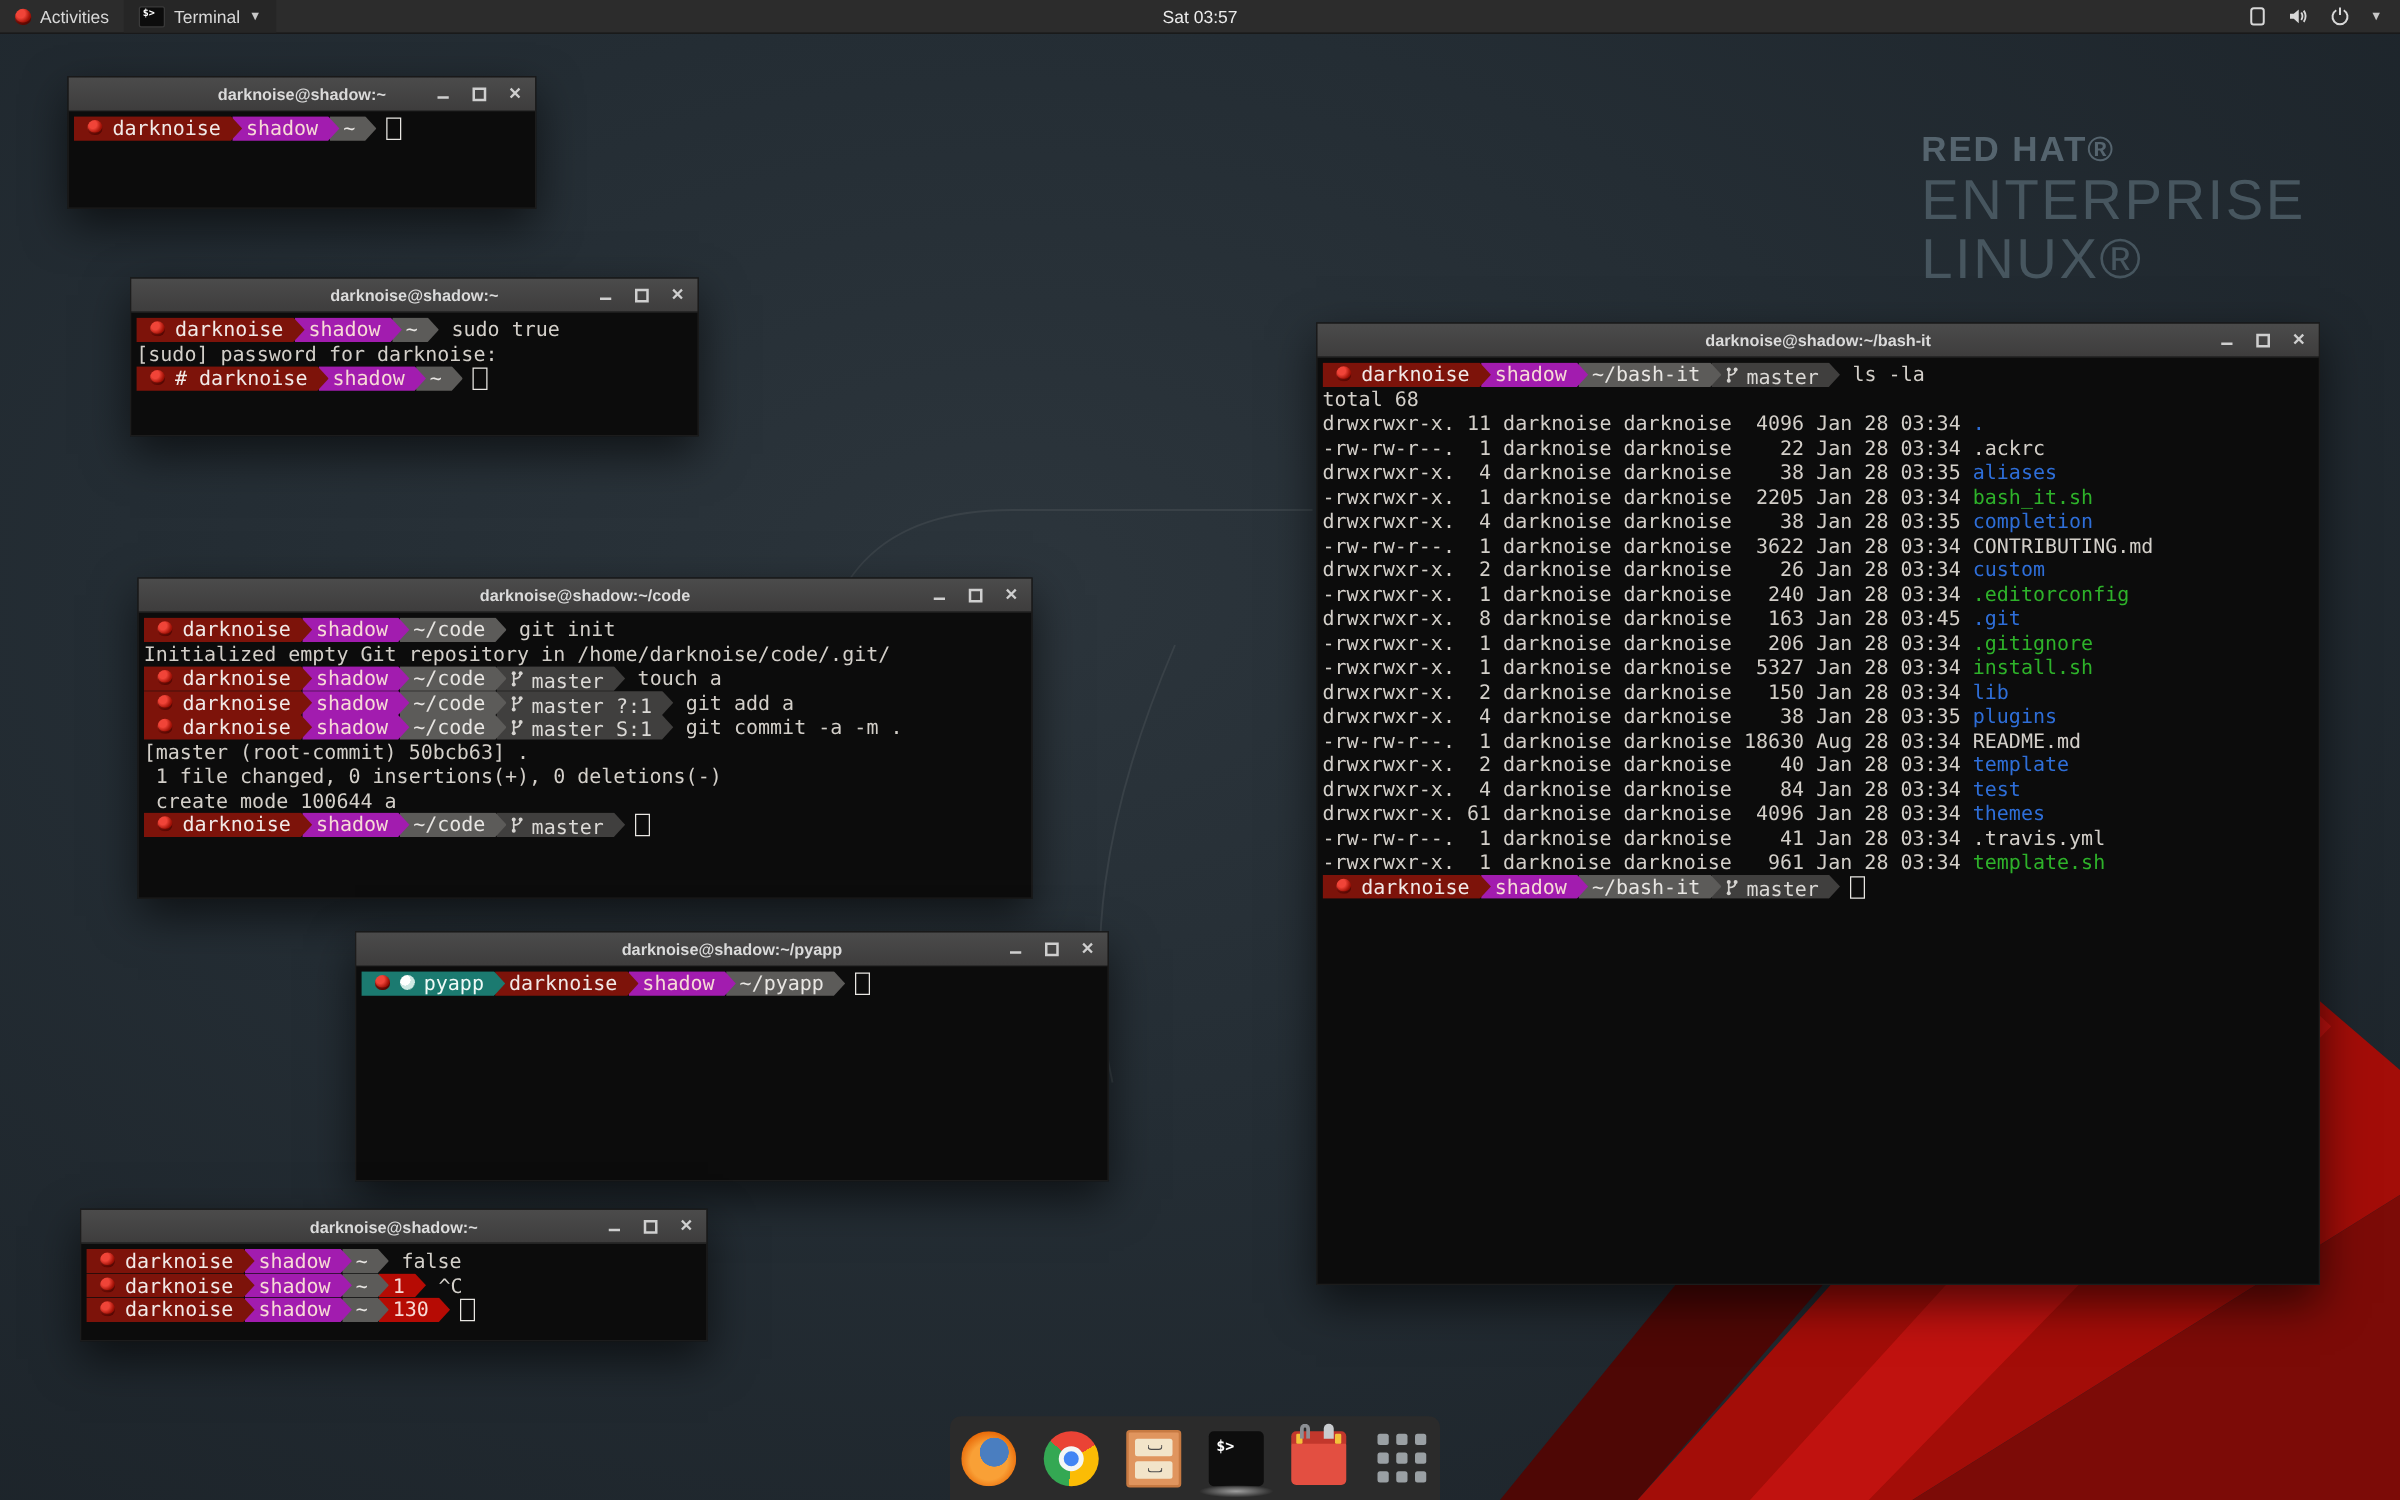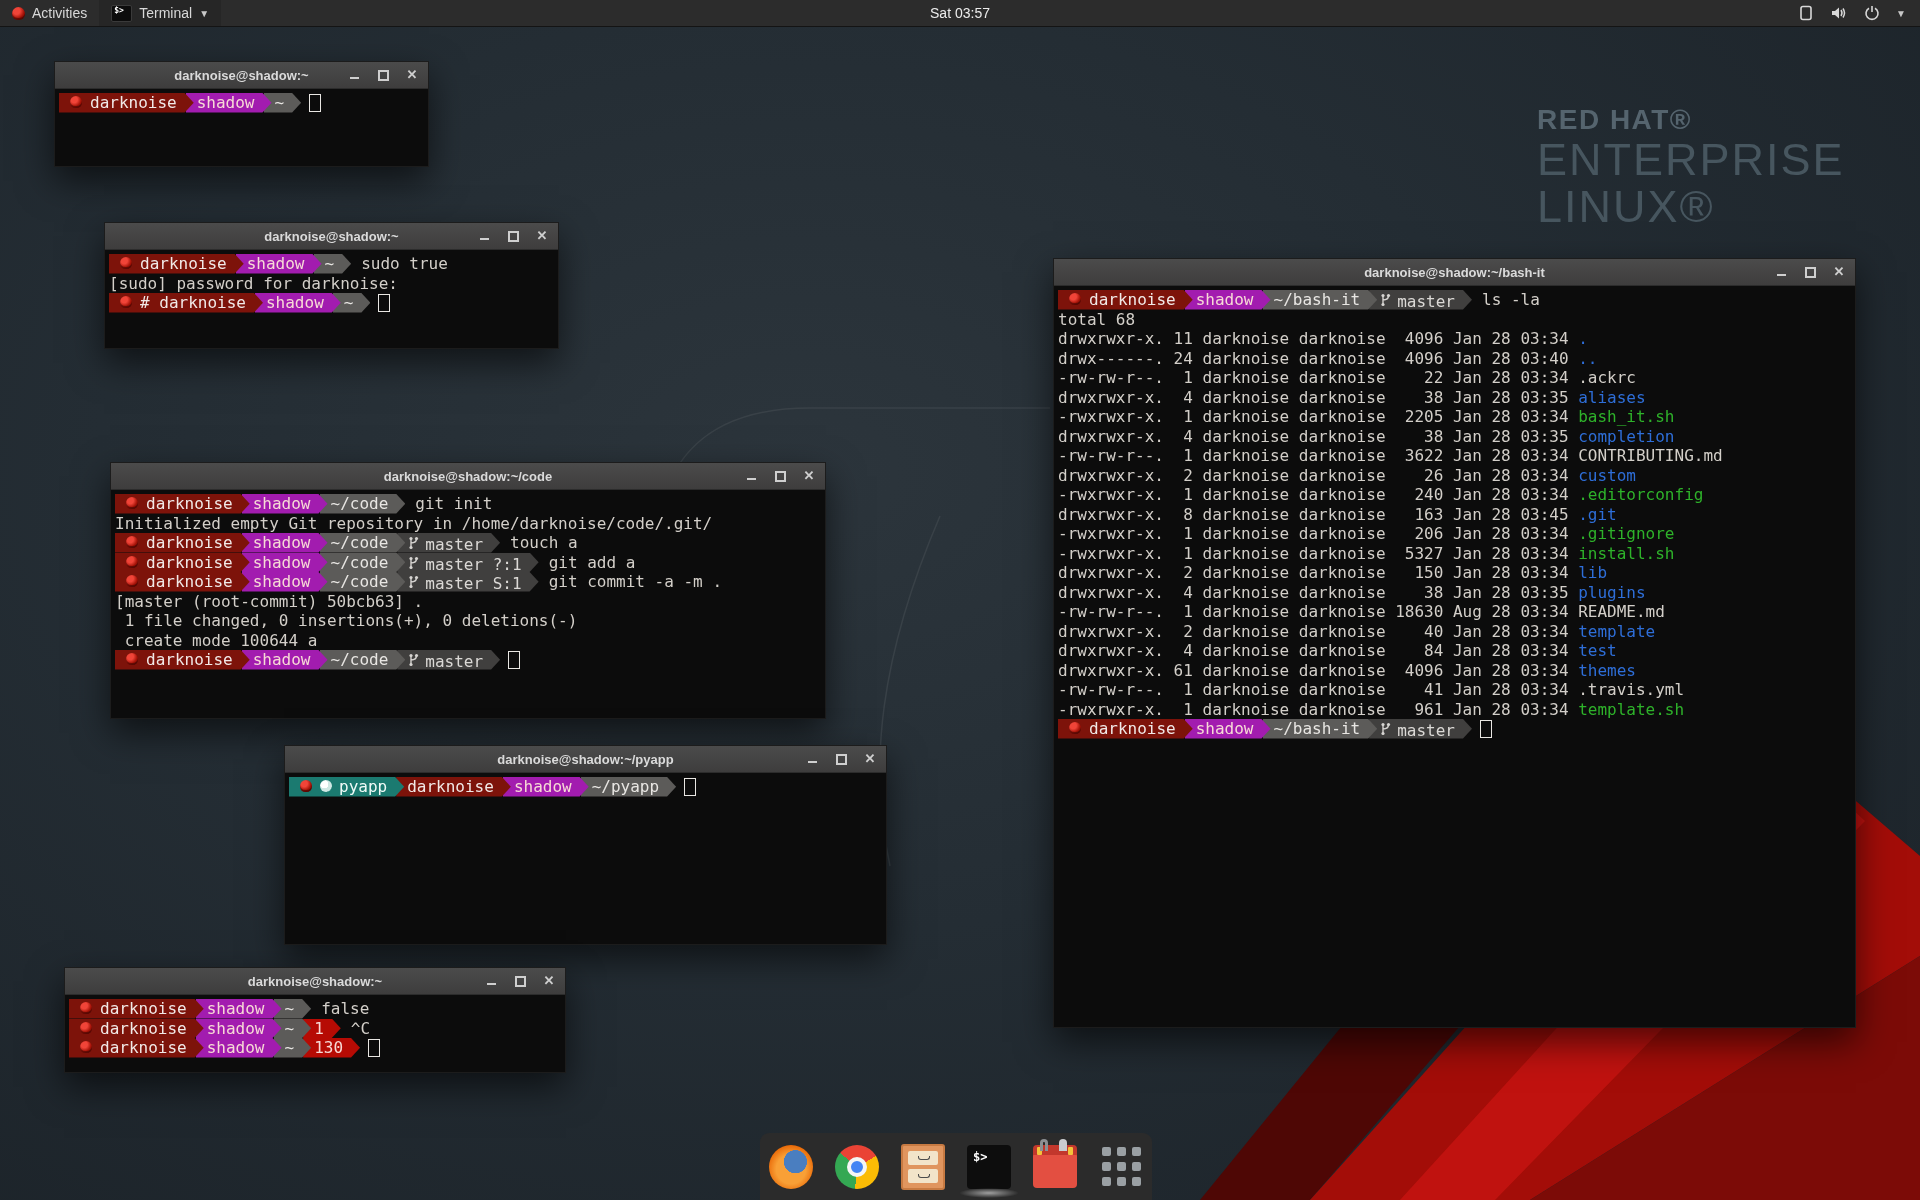--- a/index.html
+++ b/index.html
@@ -286,21 +286,20 @@
     </div>
     <div class="content">
         <div class="line"><span class="seg s-darkred" style="z-index: 30;"><span class="hat-icon" style="display: inline-block;"></span><span>darknoise</span></span><span class="seg s-red" style="z-index: 29;"><span>shadow</span></span><span class="seg s-gray" style="z-index: 28;"><span>~/bash-it</span></span><span class="seg s-darkgray" style="z-index: 27;"><svg class="branch-svg" width="11" height="14" viewBox="0 0 11 14">
               <path d="M3 3 V11 M3 7 C7.5 7 8.5 5 8.5 2.5" fill="none" stroke="#d6d4d1" stroke-width="1.4"></path>
               <circle cx="3" cy="2.5" r="1.6" fill="#d6d4d1"></circle>
               <circle cx="3" cy="11.5" r="1.6" fill="#d6d4d1"></circle>
               <circle cx="8.5" cy="2.5" r="1.6" fill="#d6d4d1"></circle>
             </svg><span>master</span></span><span class="t after-seg">ls -la</span></div>
         <div class="line"><span class="t">total 68</span></div>
         <div class="line"><span class="t">drwxrwxr-x. 11 darknoise darknoise  4096 Jan 28 03:34 </span><span class="t f-blue">.</span></div>
-        <div class="line"><span class="t">drwx------. 24 darknoise darknoise  4096 Jan 28 03:40 </span><span class="t f-blue">..</span></div>
         <div class="line"><span class="t">-rw-rw-r--.  1 darknoise darknoise    22 Jan 28 03:34 .ackrc</span></div>
         <div class="line"><span class="t">drwxrwxr-x.  4 darknoise darknoise    38 Jan 28 03:35 </span><span class="t f-blue">aliases</span></div>
         <div class="line"><span class="t">-rwxrwxr-x.  1 darknoise darknoise  2205 Jan 28 03:34 </span><span class="t f-green">bash_it.sh</span></div>
         <div class="line"><span class="t">drwxrwxr-x.  4 darknoise darknoise    38 Jan 28 03:35 </span><span class="t f-blue">completion</span></div>
         <div class="line"><span class="t">-rw-rw-r--.  1 darknoise darknoise  3622 Jan 28 03:34 CONTRIBUTING.md</span></div>
         <div class="line"><span class="t">drwxrwxr-x.  2 darknoise darknoise    26 Jan 28 03:34 </span><span class="t f-blue">custom</span></div>
         <div class="line"><span class="t">-rwxrwxr-x.  1 darknoise darknoise   240 Jan 28 03:34 </span><span class="t f-green">.editorconfig</span></div>
         <div class="line"><span class="t">drwxrwxr-x.  8 darknoise darknoise   163 Jan 28 03:45 </span><span class="t f-blue">.git</span></div>
         <div class="line"><span class="t">-rwxrwxr-x.  1 darknoise darknoise   206 Jan 28 03:34 </span><span class="t f-green">.gitignore</span></div>
         <div class="line"><span class="t">-rwxrwxr-x.  1 darknoise darknoise  5327 Jan 28 03:34 </span><span class="t f-green">install.sh</span></div>

